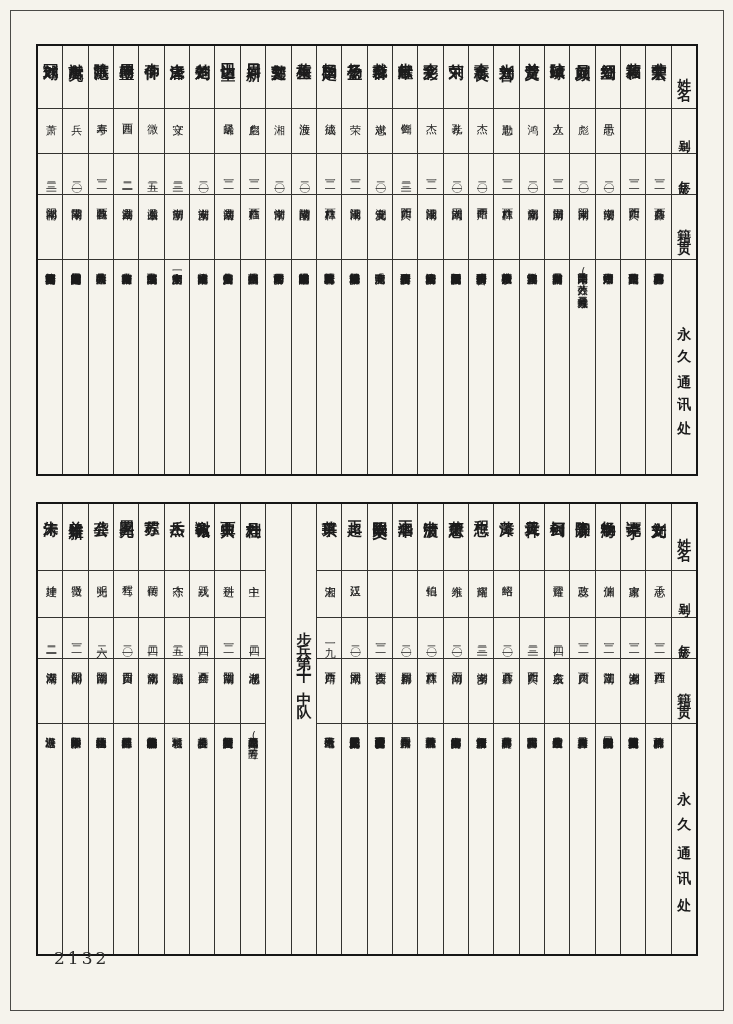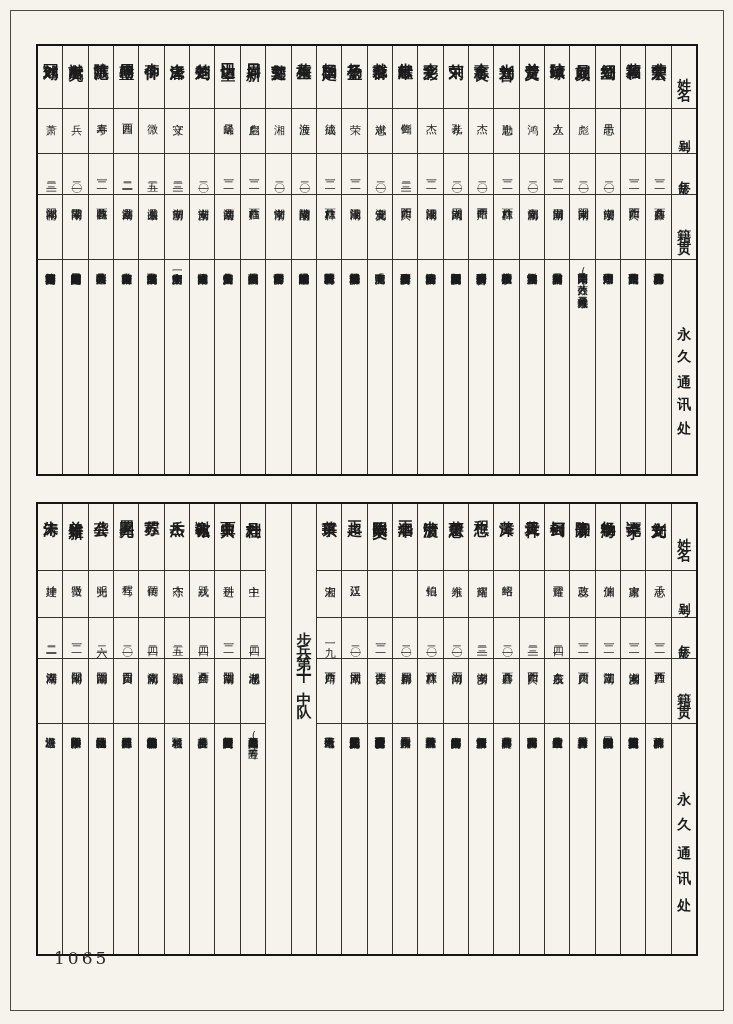--- a/index.html
+++ b/index.html
@@ -940,14 +940,14 @@
           <div class="cell r-origin">
             <span class="vtext">湖南汉寿</span>
           </div>
           <div class="cell r-addr">
             <span class="vtext">汉寿游巡塘</span>
           </div>
         </div>
       </div>
   </div>
 
-  <div class="page-number">1065</div>
+  <div class="page-number">2132</div>
 </div>
 
 </body></html>

